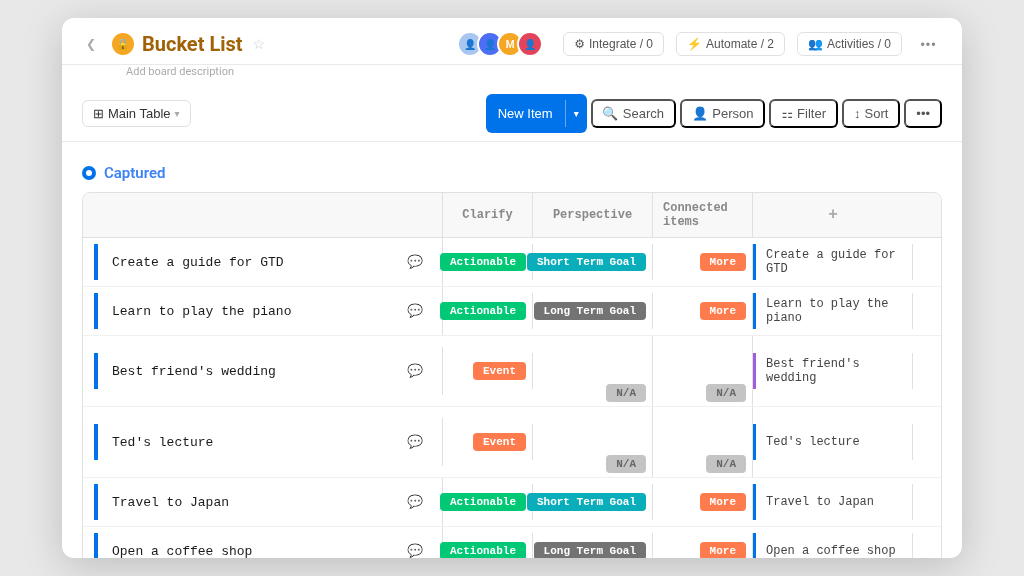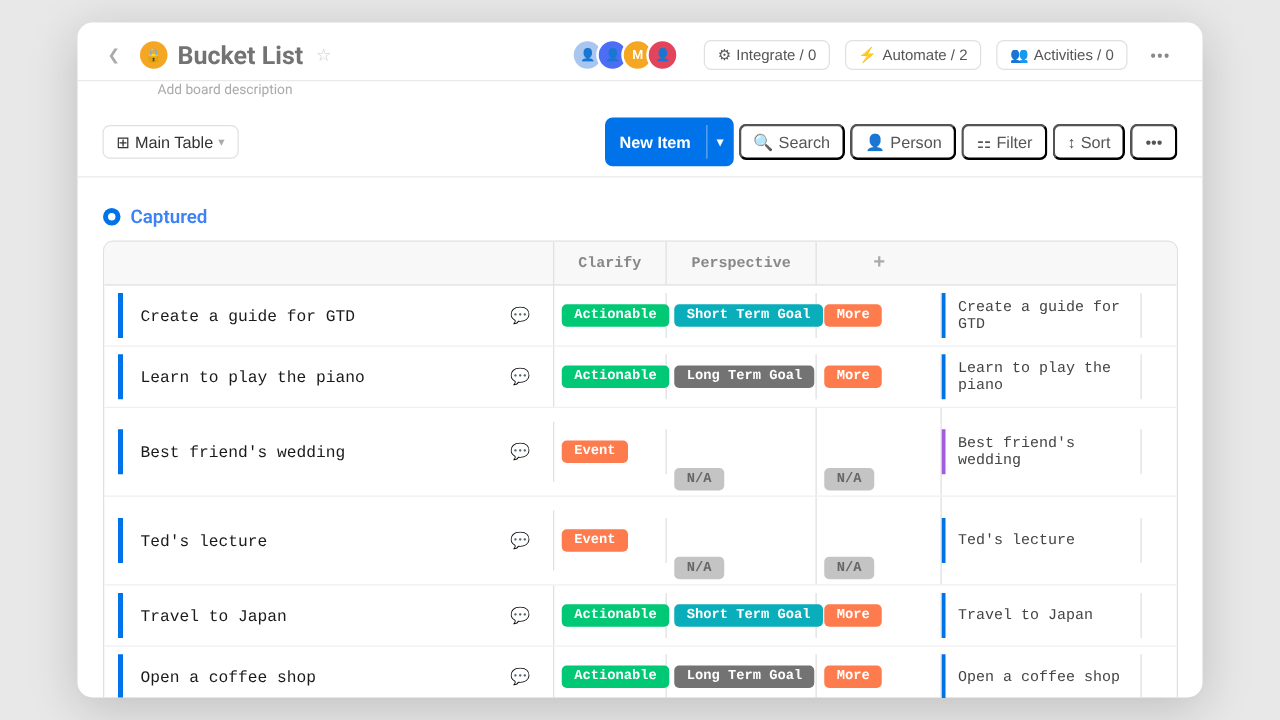--- a/index.html
+++ b/index.html
@@ -49,21 +49,21 @@
       display: flex;
       align-items: center;
       justify-content: center;
       font-size: 11px;
       color: white;
       font-weight: bold;
     }
     .board-title {
       font-size: 20px;
       font-weight: 700;
-      color: #737373;
+      color: #a16207;
     }
     .star-icon { color: #ccc; font-size: 14px; margin-left: 2px; }
     .header-spacer { flex: 1; }
     .avatar-group { display: flex; margin-right: 8px; }
     .avatar {
       width: 26px;
       height: 26px;
       border-radius: 50%;
       border: 2px solid #fff;
       margin-left: -6px;
@@ -126,21 +126,21 @@
     }
     .new-item-btn {
       display: flex;
       align-items: center;
       background: #0073ea;
       color: white;
       border: none;
       border-radius: 6px;
       padding: 6px 0;
       font-size: 13px;
-      font-weight: 700;
+      font-weight: 400;
       cursor: pointer;
       margin-left: auto;
     }
     .new-item-main {
       padding: 6px 12px;
       border-right: 1px solid rgba(255,255,255,0.4);
     }
     .new-item-arrow {
       padding: 6px 8px;
       font-size: 10px;
@@ -245,21 +245,21 @@
       font-size: 13px;
       margin-left: auto;
       margin-right: 8px;
       cursor: pointer;
     }
     .cell {
       padding: 4px 6px;
       border-right: 1px solid #e0e0e0;
       display: flex;
       align-items: center;
-      justify-content: flex-start;
+      justify-content: flex-end;
       font-size: 12px;
       font-weight: 600;
       min-height: 36px;
     }
     .cell:last-child { border-right: none; }
     .badge {
       padding: 3px 10px;
       border-radius: 4px;
       font-size: 11px;
       font-weight: 700;
@@ -367,20 +367,21 @@
               <circle cx="4" cy="4" r="3"></circle>
             </svg>
         </div>
         <span class="section-title-text">Captured</span>
       </div>
       <div class="table-container">
         <div class="col-headers">
           <div></div>
           <div>Clarify</div>
           <div>Perspective</div>
+          <div>Connected items</div>
           <div class="add-col-btn">+</div>
         </div>
 
         <div class="table-row">
           <div class="row-name-cell">
             <div class="row-color-bar blue"></div>
             <span style="padding-left:8px">Create a guide for GTD</span>
             <span class="comment-icon">💬</span>
           </div>
           <div class="cell">

